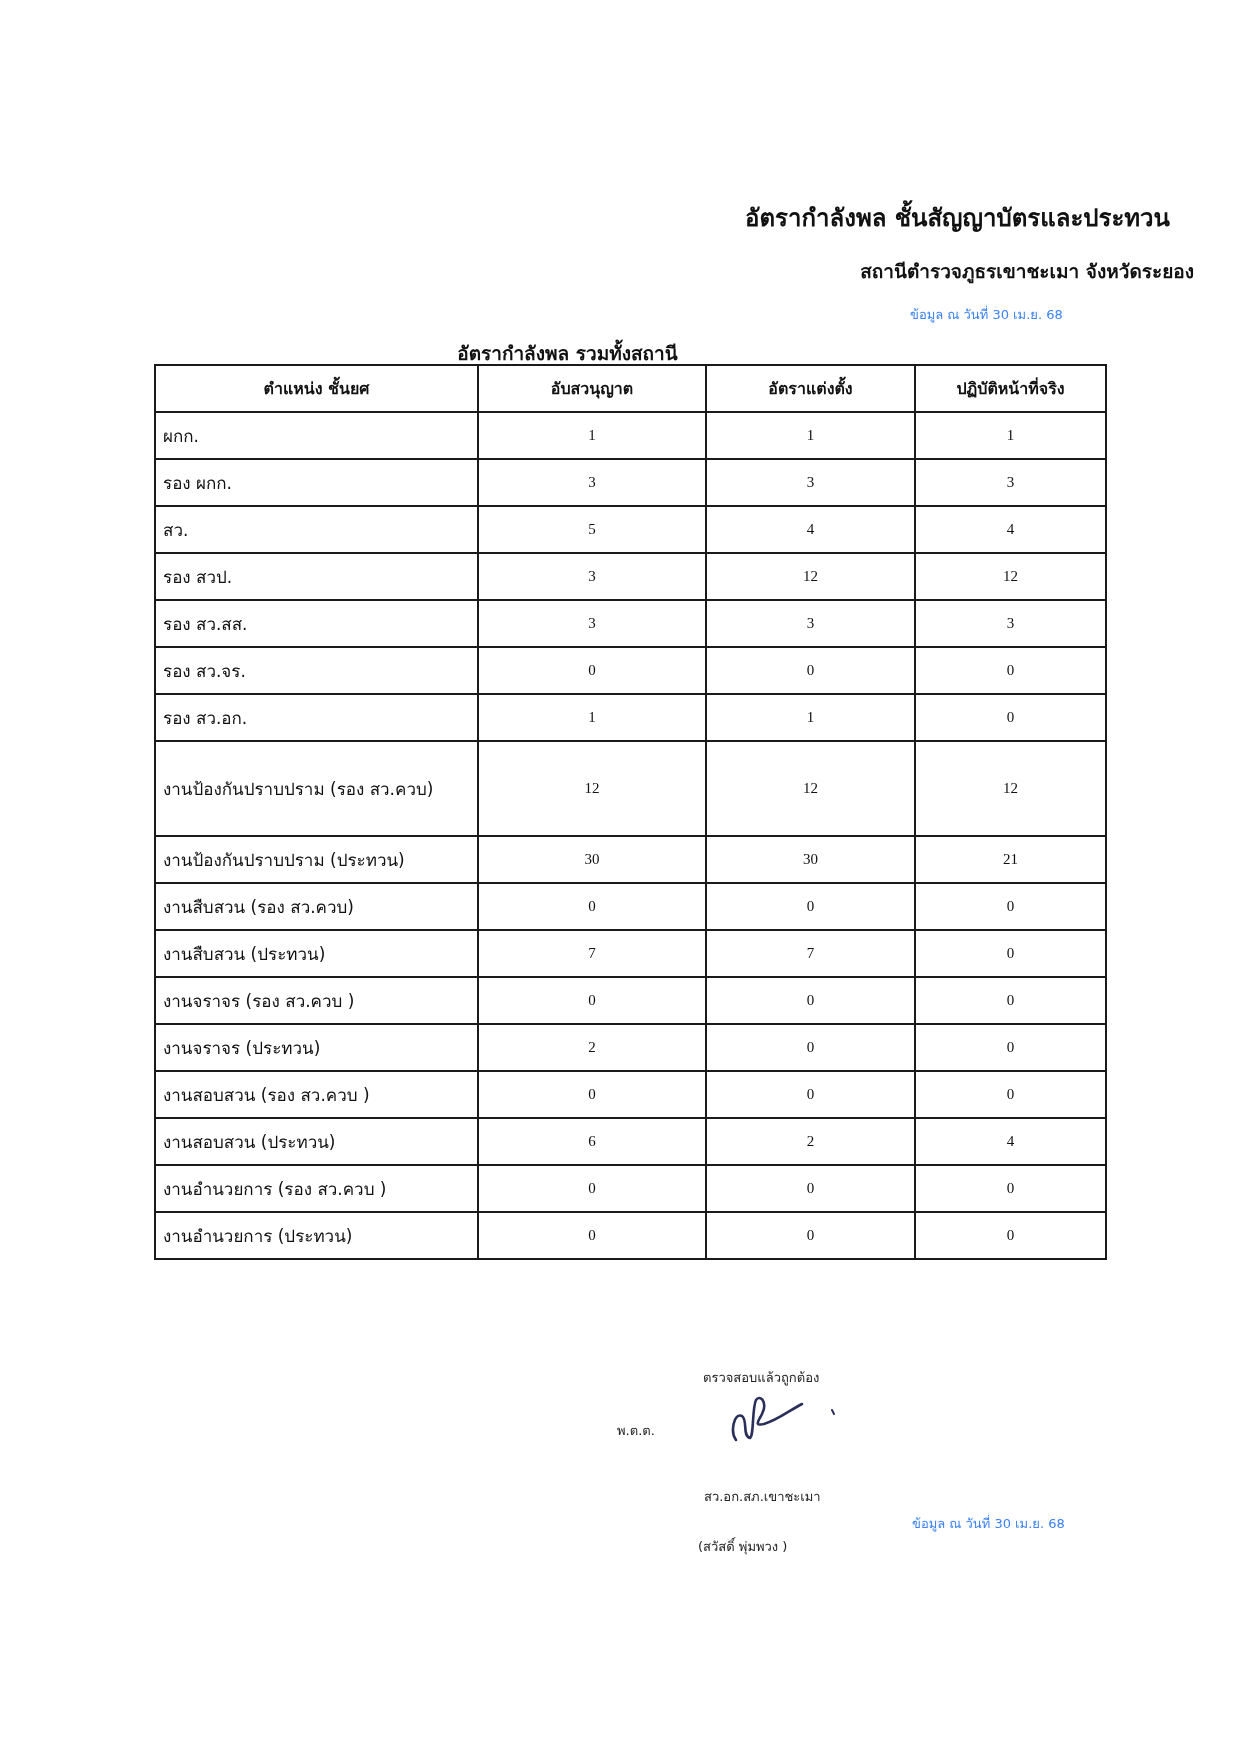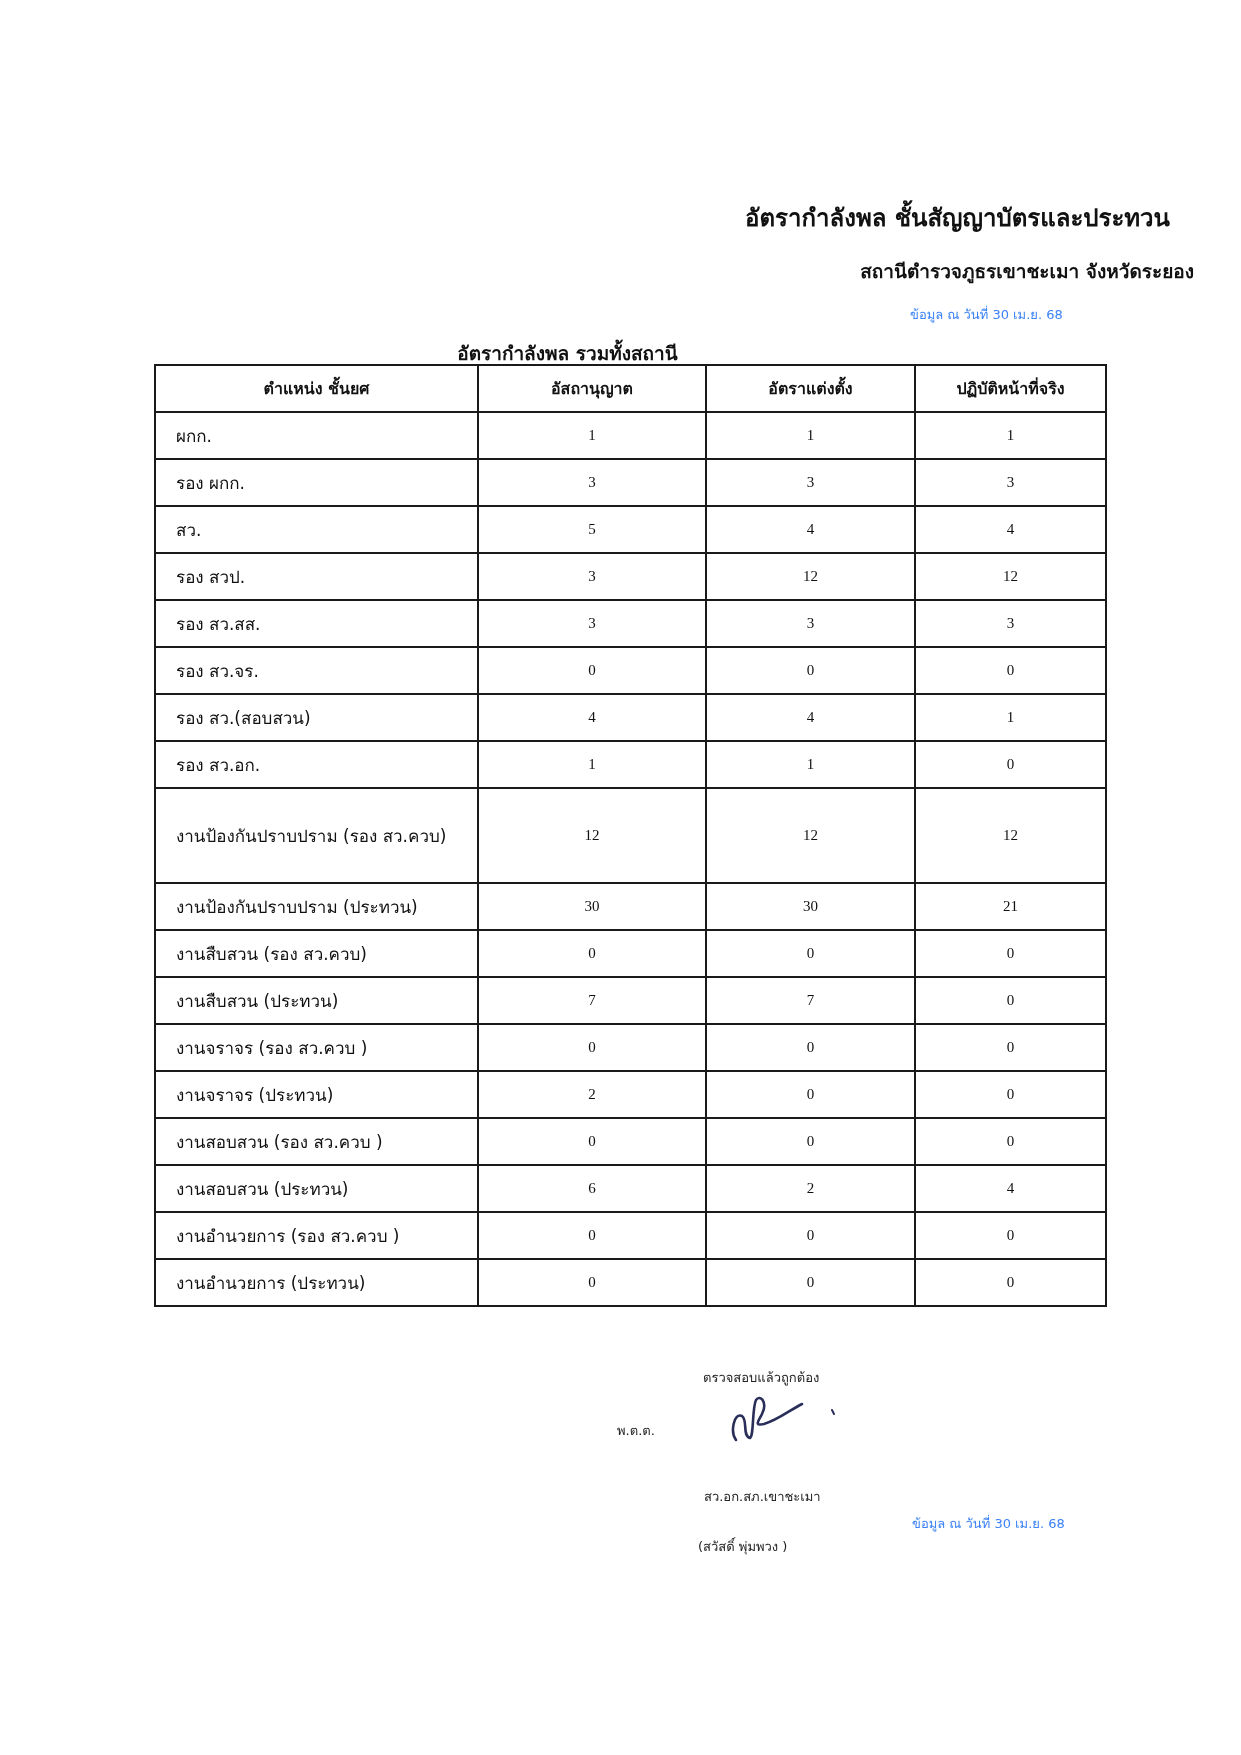--- a/index.html
+++ b/index.html
@@ -11,21 +11,21 @@
   #t2 { top: 256px; font-size: 19px; padding-left: 24px; }
   .date { font-size: 13px; font-family: "DejaVu Sans", "Liberation Sans", sans-serif; color:#3b82f6; }
   #d1 { left: 910px; top: 304px; }
   #d2 { left: 912px; top: 1513px; }
   #sec { top: 338px; left: 0; width: 1085px; text-align: center; font-weight: bold; font-size: 19px; padding-left: 25px; }
 
   table.grid { position: absolute; left: 106px; top: 364px; width: 951px;
                border-collapse: collapse; table-layout: fixed; margin-left: 48px; }
   table.grid td, table.grid th { border: 2px solid #1a1a1a; padding: 0; height: 45px; }
   table.grid th { font-weight: bold; font-size: 16px; text-align: center; height: 45px; }
-  table.grid td.pos { text-align: left; padding-left: 20px; font-size: 17px;
+  table.grid td.pos { text-align: left; padding-left: 7px; font-size: 17px;
                       font-family: "DejaVu Sans", "Liberation Sans", sans-serif; }
   table.grid td.num { text-align: center; font-size: 15px;
                       font-family: "Liberation Serif", "DejaVu Serif", serif; }
   table.grid tr.tall td { height: 93px; }
 
   .sig-text { font-size: 13px; font-family: "DejaVu Sans", "Liberation Sans", sans-serif; color:#222; }
   #check { left: 703px; top: 1367px; }
   #rank { left: 617px; top: 1420px; }
   #name { left: 698px; top: 1536px; }
   #posn { left: 704px; top: 1486px; }
@@ -42,21 +42,21 @@
 <table class="grid">
   <colgroup>
     <col style="width:323px">
       <col style="width:228px">
       <col style="width:209px">
       <col style="width:191px">
   </colgroup>
   <thead>
     <tr>
       <th>ตำแหน่ง ชั้นยศ</th>
-      <th>อัสถานุญาต</th>
+      <th>อับสวนุญาต</th>
       <th>อัตราแต่งตั้ง</th>
       <th>ปฏิบัติหน้าที่จริง</th>
     </tr>
   </thead>
   <tbody>
     <tr>
         <td class="pos">ผกก.</td>
         <td class="num">1</td>
         <td class="num">1</td>
         <td class="num">1</td>
@@ -83,26 +83,20 @@
         <td class="pos">รอง สว.สส.</td>
         <td class="num">3</td>
         <td class="num">3</td>
         <td class="num">3</td>
       </tr>
     <tr>
         <td class="pos">รอง สว.จร.</td>
         <td class="num">0</td>
         <td class="num">0</td>
         <td class="num">0</td>
-      </tr>
-    <tr>
-        <td class="pos">รอง สว.(สอบสวน)</td>
-        <td class="num">4</td>
-        <td class="num">4</td>
-        <td class="num">1</td>
       </tr>
     <tr>
         <td class="pos">รอง สว.อก.</td>
         <td class="num">1</td>
         <td class="num">1</td>
         <td class="num">0</td>
       </tr>
     <tr class="tall">
         <td class="pos">งานป้องกันปราบปราม (รอง สว.ควบ)</td>
         <td class="num">12</td>

